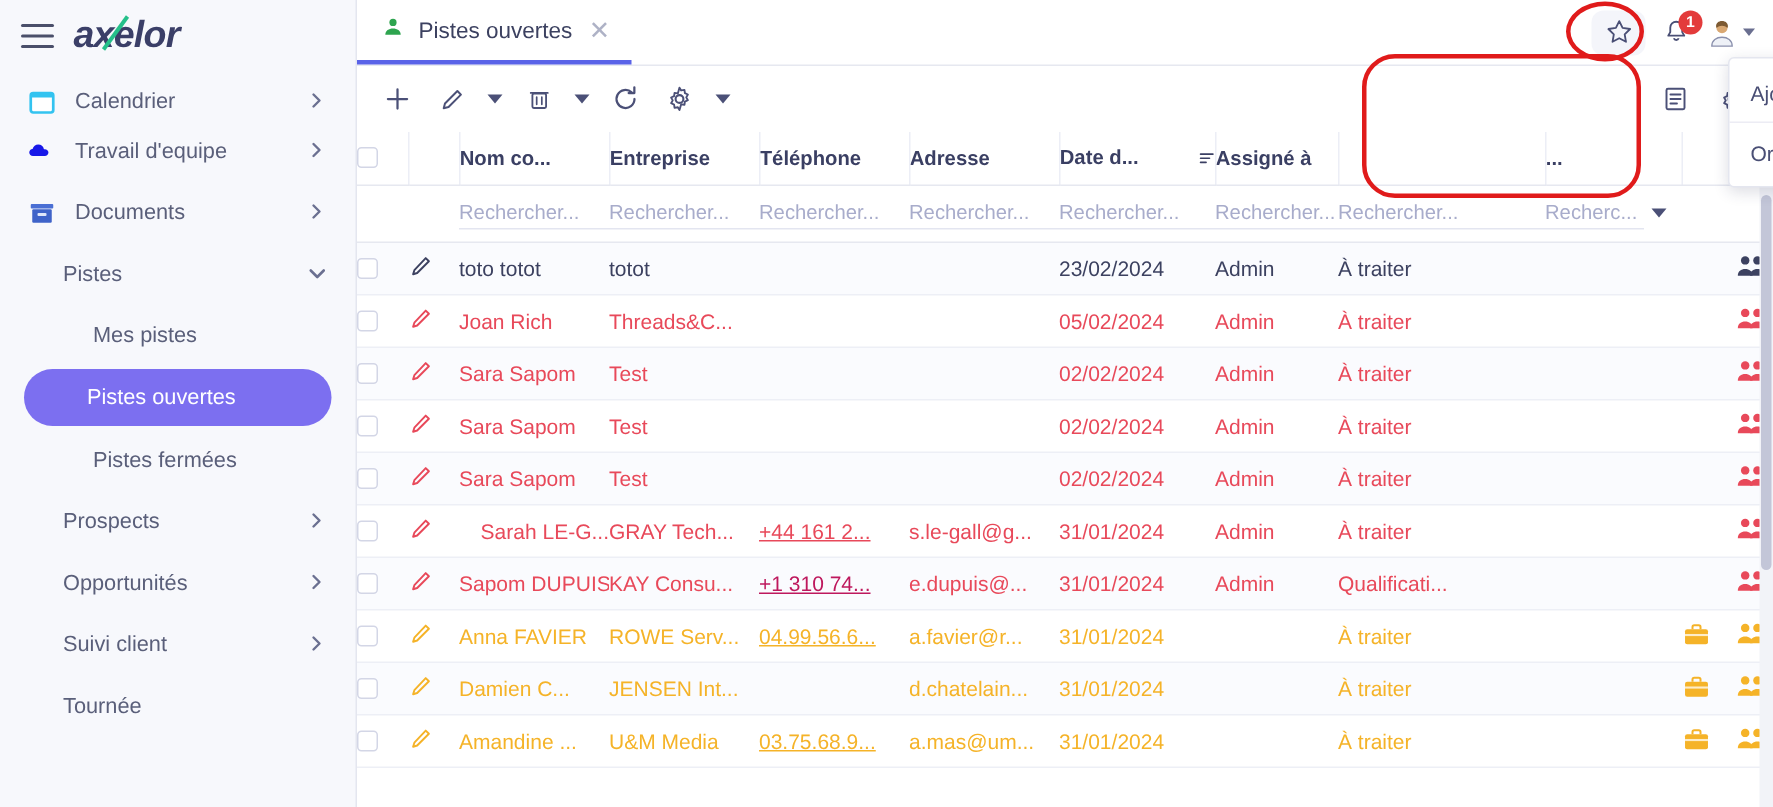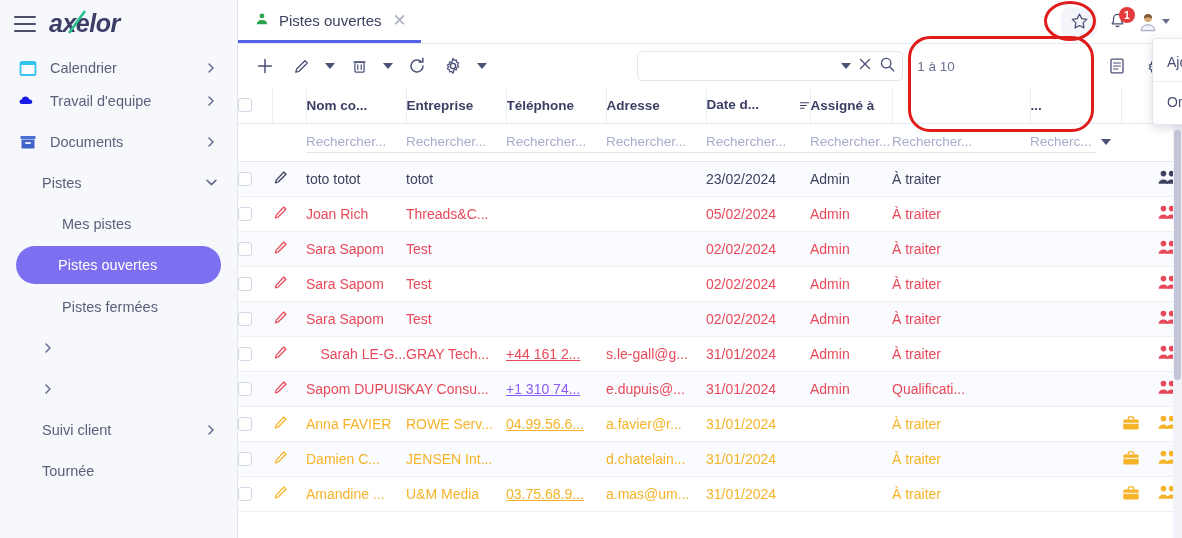--- a/index.html
+++ b/index.html
@@ -257,28 +257,30 @@
 
       <div class="nav-item active-pill">
         <span class="ni-label">Pistes ouvertes</span>
       </div>
 
       <div class="nav-item sub2">
         <span class="ni-label">Pistes fermées</span>
       </div>
 
       <div class="nav-item sub">
+        <span class="ni-label">Prospects</span>
         <span class="chev">
           <svg width="12" height="12" viewBox="0 0 12 12">
               <path d="M4 2l4 4-4 4" stroke="#6b7091" stroke-width="1.6" fill="none" stroke-linecap="round" stroke-linejoin="round"></path>
             </svg>
         </span>
       </div>
 
       <div class="nav-item sub">
+        <span class="ni-label">Opportunités</span>
         <span class="chev">
           <svg width="12" height="12" viewBox="0 0 12 12">
               <path d="M4 2l4 4-4 4" stroke="#6b7091" stroke-width="1.6" fill="none" stroke-linecap="round" stroke-linejoin="round"></path>
             </svg>
         </span>
       </div>
 
       <div class="nav-item sub">
         <span class="ni-label">Suivi client</span>
         <span class="chev">
@@ -365,38 +367,20 @@
       <div class="tb-btn">
         <svg width="20" height="20" viewBox="0 0 20 20">
             <circle cx="10" cy="10" r="2.6" fill="none" stroke="#4b5077" stroke-width="1.4"></circle>
             <path d="M10 2.4l1.1 1.9 2.2-.4.3 2.2 2 .9-1.1 1.9 1.1 1.9-2 .9-.3 2.2-2.2-.4L10 17.4l-1.1-1.9-2.2.4-.3-2.2-2-.9 1.1-1.9L4.4 9l2-.9.3-2.2 2.2.4z" fill="none" stroke="#4b5077" stroke-width="1.25" stroke-linejoin="round"></path>
           </svg>
       </div>
       <div class="tb-caret">
           <span class="caret-dn"></span>
         </div>
 
-      <div class="searchbox">
-        <div class="search-field">
-          <input class="search-input" value="" placeholder="" style="">
-          <span class="caret-dn"></span>
-          <span>
-            <svg width="16" height="16" viewBox="0 0 16 16">
-                <path d="M3.5 3.5l9 9M12.5 3.5l-9 9" stroke="#4b5077" stroke-width="1.4" stroke-linecap="round"></path>
-              </svg>
-          </span>
-          <span>
-            <svg width="17" height="17" viewBox="0 0 18 18">
-                <circle cx="7.6" cy="7.6" r="5" fill="none" stroke="#4b5077" stroke-width="1.4"></circle>
-                <path d="M11.3 11.3l4.2 4.2" stroke="#4b5077" stroke-width="1.5" stroke-linecap="round"></path>
-              </svg>
-          </span>
-        </div>
-        <span class="pager">1 à 10</span>
-      </div>
 
       <div class="tb-right">
         <div class="tb-btn">
           <svg width="20" height="20" viewBox="0 0 20 20">
               <rect x="4" y="3.2" width="12" height="13.6" rx="1" fill="none" stroke="#4b5077" stroke-width="1.3"></rect>
               <path d="M6.6 7h6.8M6.6 10h6.8M6.6 13h4.4" stroke="#4b5077" stroke-width="1.2" stroke-linecap="round"></path>
             </svg>
         </div>
         <div class="tb-btn">
           <svg width="20" height="20" viewBox="0 0 20 20">
@@ -609,21 +593,21 @@
             </tr>
             <tr class="data-row alt">
               <td>
                 <span class="cbx"></span>
               </td>
               <td><svg width="17" height="17" viewBox="0 0 20 20">
                   <path d="M13.9 3.6l2.5 2.5L7.2 15.3 4 16.3l1-3.2z" fill="none" stroke="#e8495a" stroke-width="1.5" stroke-linejoin="round"></path>
                 </svg></td>
               <td style="color: rgb(232, 73, 90);">Sapom DUPUIS</td>
               <td style="color: rgb(232, 73, 90);">KAY Consu...</td>
-              <td style="color: #8b5cf6;"><span class="cell-link">+1 310 74...</span></td>
+              <td style="color: #be185d;"><span class="cell-link">+1 310 74...</span></td>
               <td style="color: rgb(232, 73, 90);">e.dupuis@...</td>
               <td style="color: rgb(232, 73, 90);">31/01/2024</td>
               <td style="color: rgb(232, 73, 90);">Admin</td>
               <td style="color: rgb(232, 73, 90);">Qualificati...</td>
               <td style="color: rgb(232, 73, 90);"></td>
               <td style="color: rgb(232, 73, 90);"></td>
               <td style="color: rgb(232, 73, 90);"><svg width="20" height="17" viewBox="0 0 22 17">
                   <circle cx="6" cy="4.2" r="3.1" fill="#e8495a"></circle>
                   <path d="M0.6 15.4c0-3.1 2.4-4.8 5.4-4.8s5.4 1.7 5.4 4.8z" fill="#e8495a"></path>
                   <circle cx="15" cy="4.2" r="3.1" fill="#e8495a"></circle>

